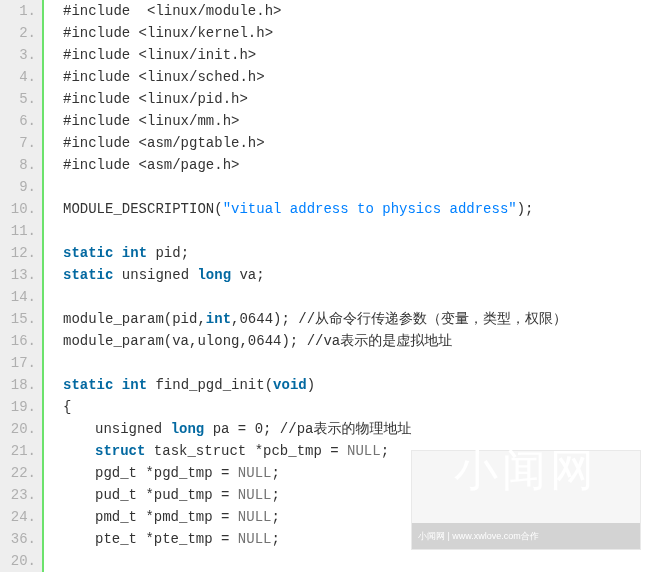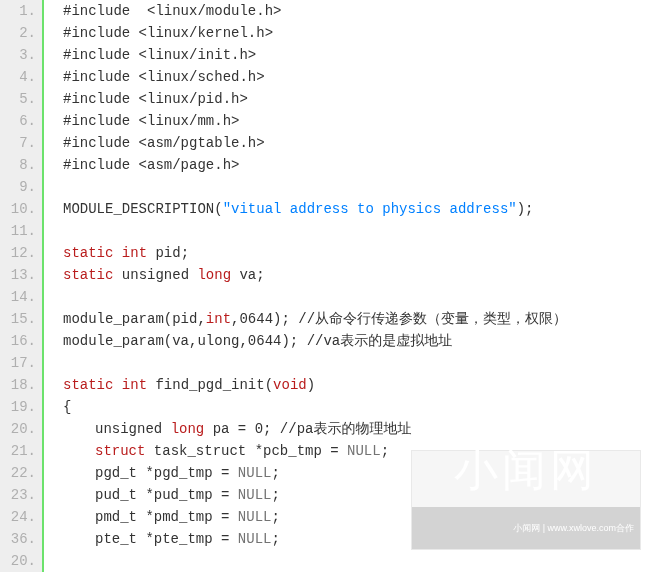--- a/index.html
+++ b/index.html
@@ -29,21 +29,21 @@
   .code {
     padding-left: 19px;
     flex: 1;
   }
   .code-line {
     height: 22px;
     white-space: pre;
     color: #333333;
   }
   .indent { display: inline-block; }
-  .kw { color: #b91c1c; font-weight: normal; text-align: center; }
+  .kw { color: #0369a1; font-weight: bold; text-align: center; }
   .str { color: #0080ff; }
   .const { color: #737373; }
   .watermark {
     position: absolute;
     right: 20px;
     top: 450px;
     width: 230px;
     height: 100px;
     background: #f0f0f0;
     opacity: 0.55;
@@ -59,22 +59,22 @@
     text-align: center;
     padding-top: 8px;
     font-weight: 300;
     font-family: "Microsoft YaHei", sans-serif;
     letter-spacing: 4px;
   }
   .wm-footer {
     background: #b0b0b0;
     font-size: 9px;
     color: #ffffff;
-    text-align: right;
-    padding: 10px 6px;
+    text-align: left;
+    padding: 2px 6px;
     font-family: Arial, sans-serif;
   }
 </style>
 </head>
 <body>
 
 <div class="code-container">
   <div class="gutter" id="gutter">
       <div class="gutter-line">1.</div>
       <div class="gutter-line">2.</div>

